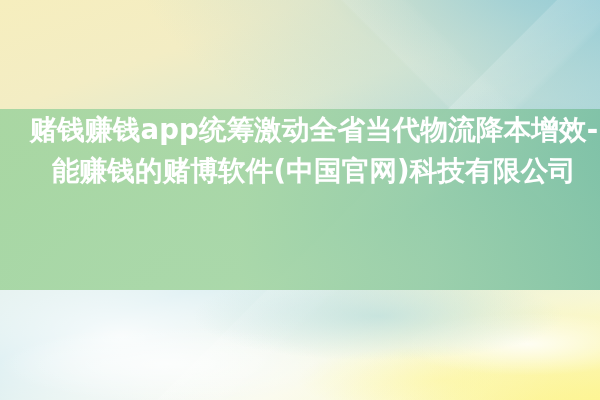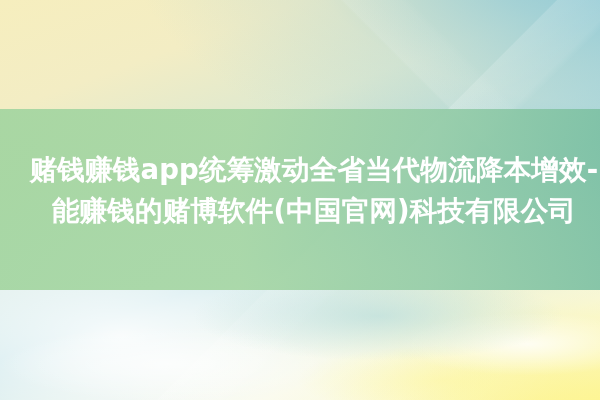--- a/index.html
+++ b/index.html
@@ -93,21 +93,20 @@
   }
 
   
   #headline-wrap {
     position: absolute;
     left: 0;
     top: 109px;
     width: 600px;
     height: 162px;
     display: flex;
-    align-items: center;
     justify-content: center;
     overflow: hidden;
   }
   #headline {
     width: 660px;           
     margin-left: 28px;      
     text-align: center;
     color: #ffffff;
     font-weight: 700;
     font-size: 27.5px;

